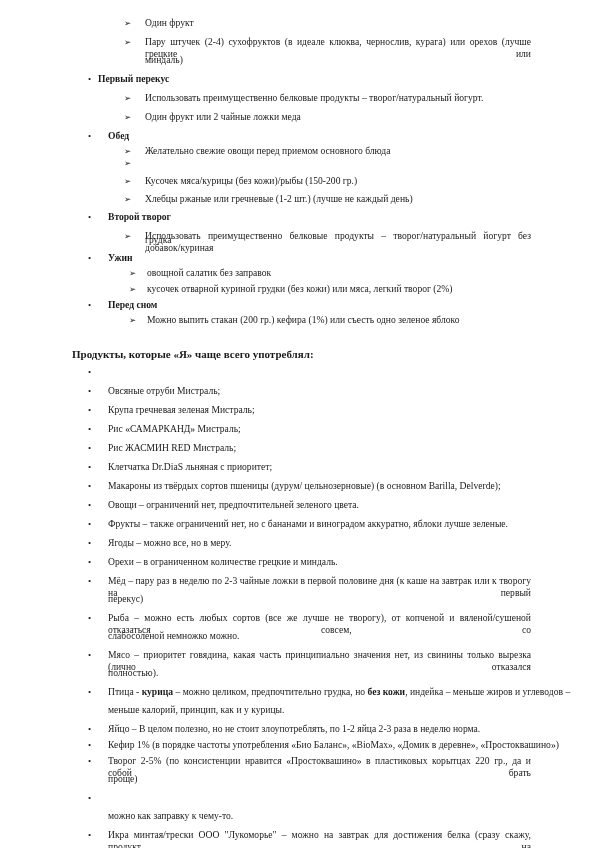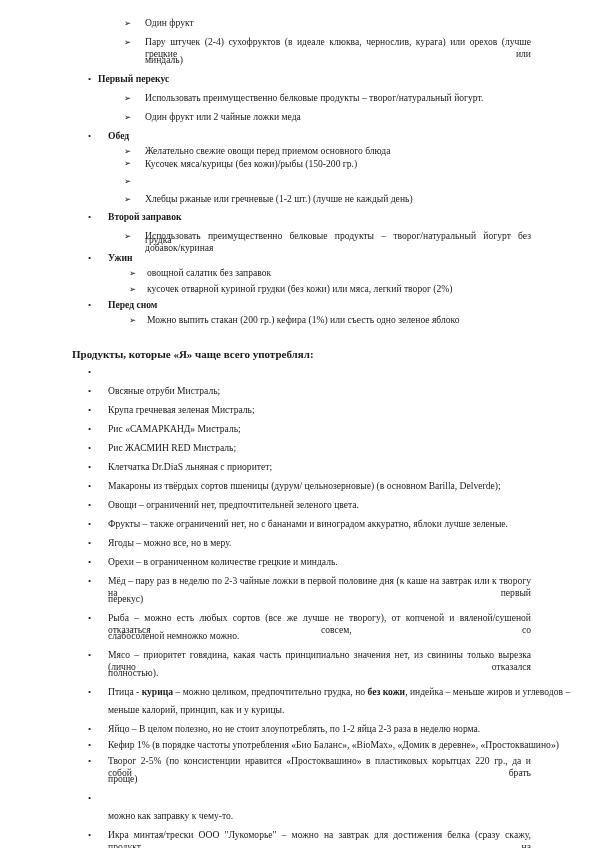--- a/index.html
+++ b/index.html
@@ -33,26 +33,26 @@
   <span class="line" style="left:145px;top:92px">Использовать преимущественно белковые продукты – творог/натуральный йогурт.</span>
   <span class="arrow" style="left:124px;top:111px">➢</span>
   <span class="line" style="left:145px;top:111px">Один фрукт или 2 чайные ложки меда</span>
 
   <span class="dot" style="left:88px;top:130px">•</span>
   <span class="line bold" style="left:108px;top:130px">Обед</span>
   <span class="arrow" style="left:124px;top:145px">➢</span>
   <span class="line" style="left:145px;top:145px">Желательно свежие овощи перед приемом основного блюда</span>
   <span class="arrow" style="left:124px;top:157px">➢</span>
   <span class="arrow" style="left:124px;top:175px">➢</span>
-  <span class="line" style="left:145px;top:158px">Кусочек мяса/курицы (без кожи)/рыбы (150-200 гр.)</span>
+  <span class="line" style="left:145px;top:175px">Кусочек мяса/курицы (без кожи)/рыбы (150-200 гр.)</span>
   <span class="arrow" style="left:124px;top:193px">➢</span>
   <span class="line" style="left:145px;top:193px">Хлебцы ржаные или гречневые (1-2 шт.) (лучше не каждый день)</span>
 
   <span class="dot" style="left:88px;top:211px">•</span>
-  <span class="line bold" style="left:108px;top:211px">Второй заправок</span>
+  <span class="line bold" style="left:108px;top:211px">Второй творог</span>
   <span class="arrow" style="left:124px;top:230px">➢</span>
   <span class="line just" style="left:145px;top:230px;width:386px">Использовать преимущественно белковые продукты – творог/натуральный йогурт без добавок/куриная</span>
   <span class="line" style="left:145px;top:234px;top:236px;top:235px;top:234px">грудка</span>
 
   <span class="dot" style="left:88px;top:252px">•</span>
   <span class="line bold" style="left:108px;top:252px">Ужин</span>
   <span class="arrow" style="left:129px;top:267px">➢</span>
   <span class="line" style="left:147px;top:267px">овощной салатик без заправок</span>
   <span class="arrow" style="left:129px;top:283px">➢</span>
   <span class="line" style="left:147px;top:283px">кусочек отварной куриной грудки (без кожи) или мяса, легкий творог (2%)</span>

